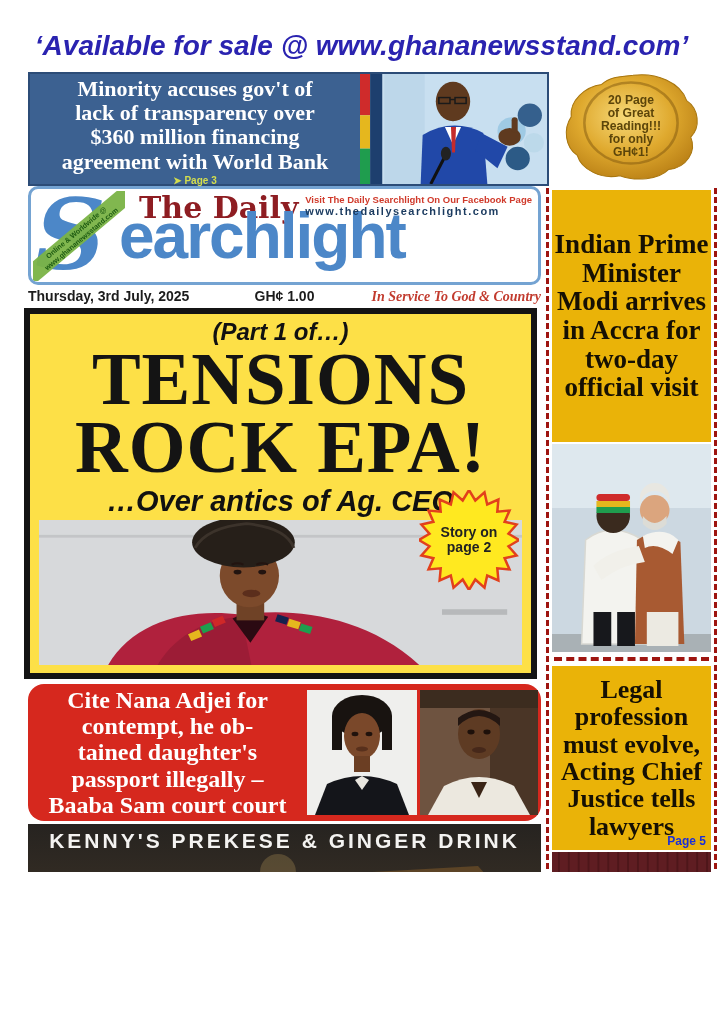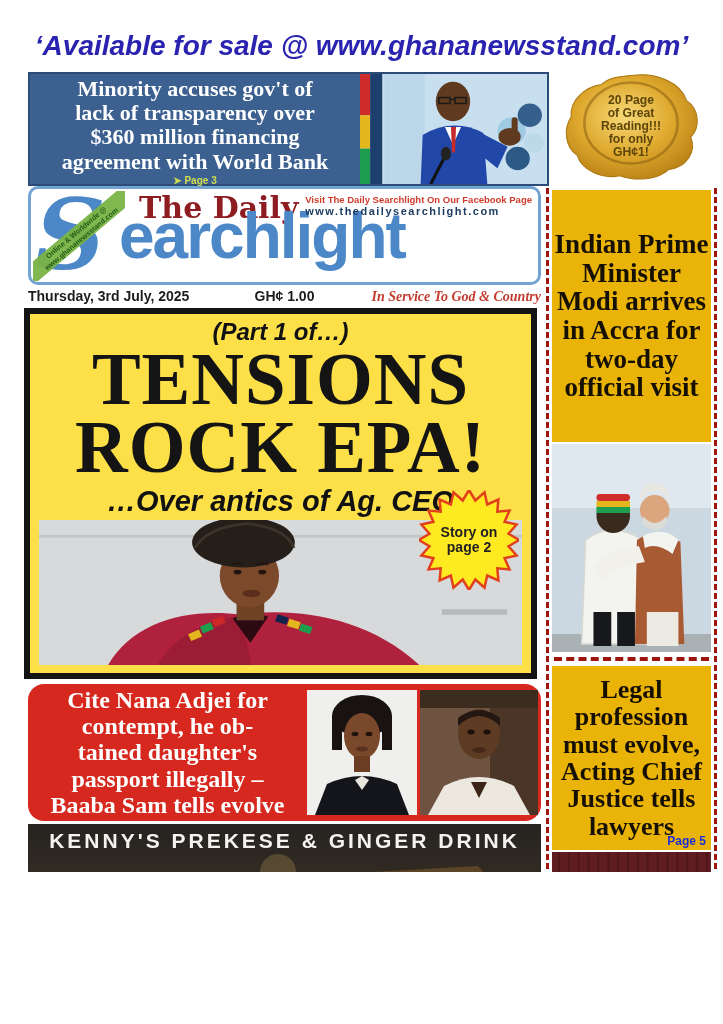--- a/index.html
+++ b/index.html
@@ -223,21 +223,21 @@
       </div>
     </div>
   </div>
 
   <div class="court-banner">
     <div class="court-text">
       <div>Cite Nana Adjei for</div>
       <div>contempt, he ob-</div>
       <div>tained daughter's</div>
       <div>passport illegally –</div>
-      <div>Baaba Sam tells evolve</div>
+      <div>Baaba Sam court court</div>
     </div>
     <div class="court-photo">
       <svg viewBox="0 0 110 125">
         <rect width="110" height="125" fill="#efefed"></rect>
         <ellipse cx="55" cy="26" rx="30" ry="21" fill="#181310"></ellipse>
         <rect x="25" y="26" width="10" height="34" fill="#181310"></rect>
         <rect x="75" y="26" width="10" height="34" fill="#181310"></rect>
         <ellipse cx="55" cy="46" rx="18" ry="23" fill="#7a482a"></ellipse>
         <rect x="47" y="66" width="16" height="16" fill="#6b3e23"></rect>
         <path d="M8,125 L20,94 Q55,78 90,94 L102,125 Z" fill="#14151a"></path>

